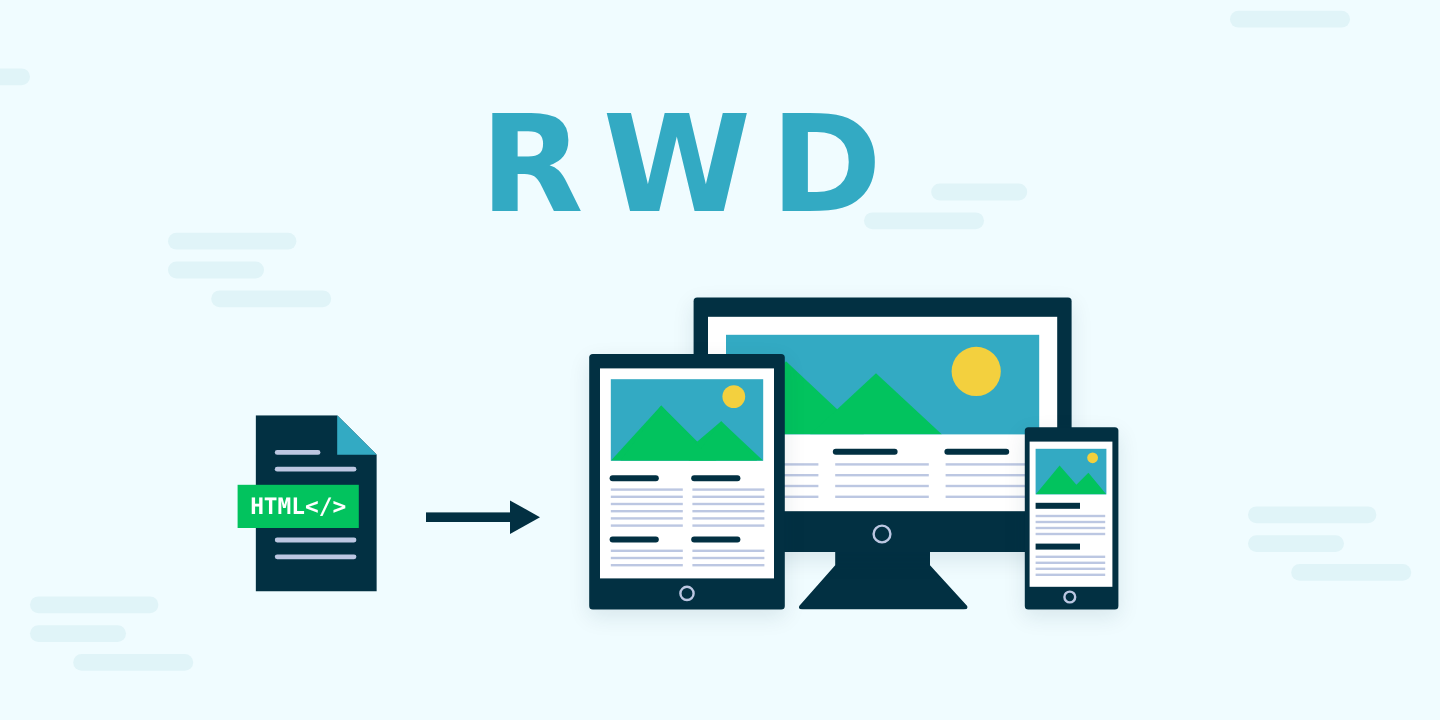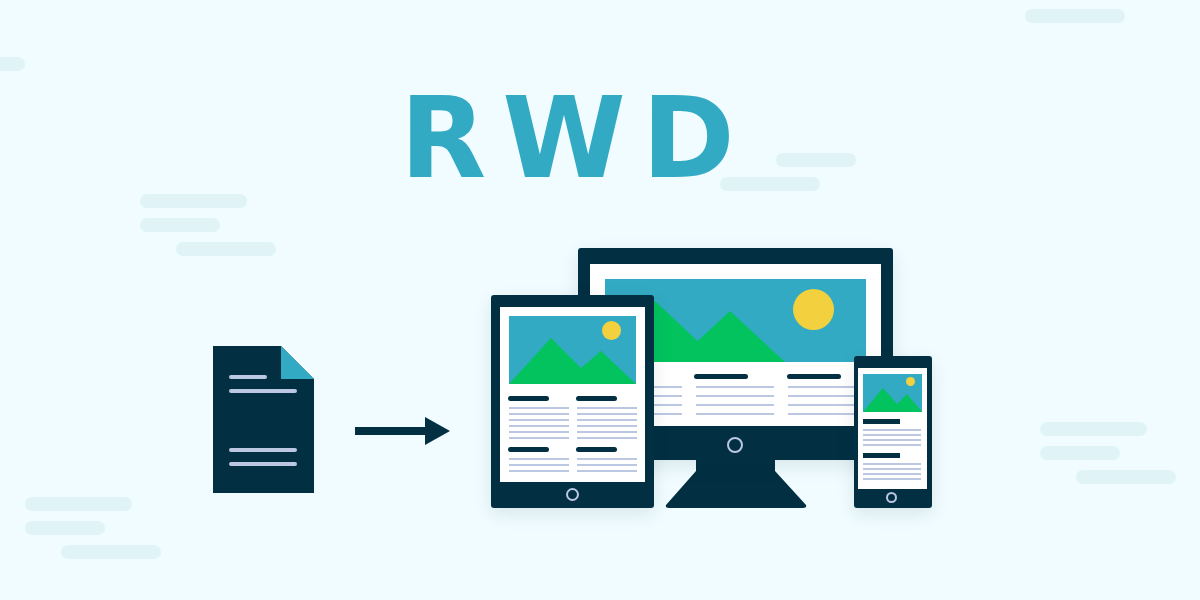--- a/index.html
+++ b/index.html
@@ -48,20 +48,21 @@
 
 <div class="abs" style="left:213px;top:346px;width:101px;height:147px;">
   <svg width="101" height="147" viewBox="0 0 101 147" style="position:absolute;left:0;top:0;">
     <path d="M0 0 H68 L101 33 V147 H0 Z" fill="#023042"></path>
     <path d="M68 0 L101 33 H68 Z" fill="#33aac3"></path>
     <rect x="16" y="29" width="38" height="4" rx="2" fill="#bcc7e2"></rect>
     <rect x="16" y="43" width="68" height="4" rx="2" fill="#bcc7e2"></rect>
     <rect x="16" y="102" width="68" height="4" rx="2" fill="#bcc7e2"></rect>
     <rect x="16" y="116" width="68" height="4" rx="2" fill="#bcc7e2"></rect>
   </svg>
+  <div class="abs" style="left:-15px;top:58px;width:101px;height:36px;background:#02c35e;color:#ffffff;font-family:'DejaVu Sans Mono',monospace;font-weight:bold;font-size:19px;line-height:36px;text-align:center;">HTML&lt;/&gt;</div>
 </div>
 
 <div class="abs" style="left:355px;top:416px;width:96px;height:30px;">
   <svg width="96" height="30" viewBox="0 0 96 30">
     <rect x="0" y="11" width="74" height="8" fill="#023042"></rect>
     <path d="M70 1 L95 15 L70 29 Z" fill="#023042"></path>
   </svg>
 </div>
 
 <div>

